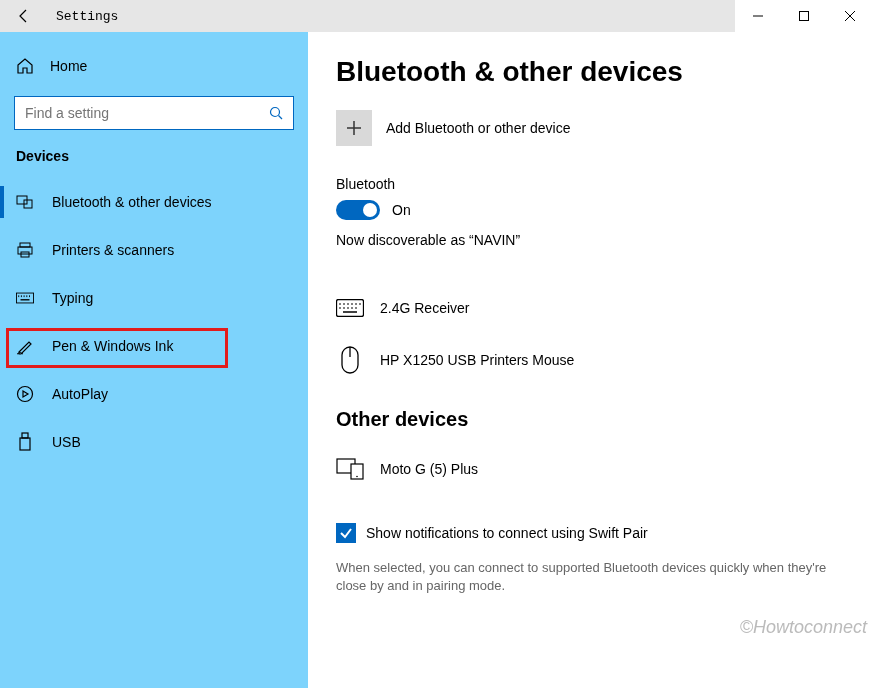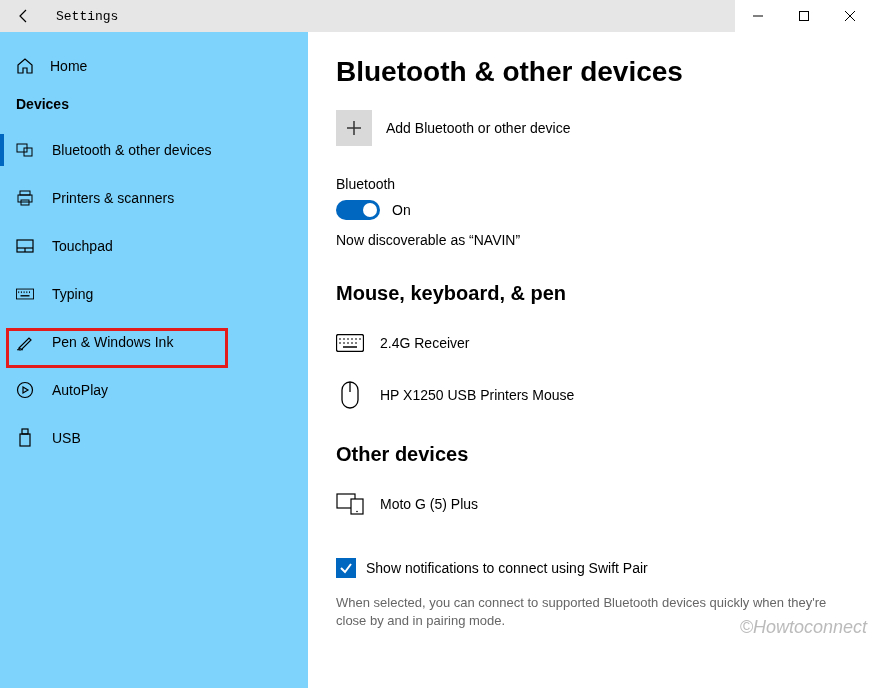--- a/index.html
+++ b/index.html
@@ -261,20 +261,31 @@
     <div class="sidebar" style="position:relative;">
       <div class="home-row">
         <span class="icon">
           <svg width="18" height="18" viewBox="0 0 18 18">
               <path d="M2 8 L9 2 L16 8 V16 H11 V11 H7 V16 H2 Z" fill="none" stroke="#000" stroke-width="1.2"></path>
             </svg>
         </span>
         <span>Home</span>
       </div>
 
+      <div class="search-wrap">
+        <div class="search">
+          <input type="text" placeholder="Find a setting" style="">
+          <span class="sicon">
+            <svg width="14" height="14" viewBox="0 0 14 14">
+                <circle cx="6" cy="6" r="4.5" fill="none" stroke="#0067c0" stroke-width="1.2"></circle>
+                <line x1="9.5" y1="9.5" x2="13" y2="13" stroke="#0067c0" stroke-width="1.2"></line>
+              </svg>
+          </span>
+        </div>
+      </div>
 
       <div class="category-label">Devices</div>
 
       <div class="nav-item active">
         <span class="icon">
           <svg width="18" height="18" viewBox="0 0 18 18">
               <rect x="1" y="3" width="10" height="8" fill="none" stroke="#000" stroke-width="1"></rect>
               <rect x="8" y="7" width="8" height="8" fill="none" stroke="#000" stroke-width="1"></rect>
             </svg>
         </span>
@@ -286,30 +297,20 @@
           <svg width="18" height="18" viewBox="0 0 18 18">
               <rect x="4" y="2" width="10" height="4" fill="none" stroke="#000" stroke-width="1"></rect>
               <rect x="2" y="6" width="14" height="7" fill="none" stroke="#000" stroke-width="1"></rect>
               <rect x="5" y="11" width="8" height="5" fill="none" stroke="#000" stroke-width="1"></rect>
             </svg>
         </span>
         <span>Printers &amp; scanners</span>
       </div>
 
 
-      <div class="nav-item">
-        <span class="icon">
-          <svg width="18" height="14" viewBox="0 0 18 14">
-              <rect x="1" y="1" width="16" height="12" fill="none" stroke="#000" stroke-width="1.2"></rect>
-              <line x1="1" y1="9" x2="17" y2="9" stroke="#000" stroke-width="1.2"></line>
-              <line x1="9" y1="9" x2="9" y2="13" stroke="#000" stroke-width="1.2"></line>
-            </svg>
-        </span>
-        <span>Touchpad</span>
-      </div>
 
       <div class="nav-item">
         <span class="icon">
           <svg width="20" height="12" viewBox="0 0 20 12">
               <rect x="0.5" y="0.5" width="19" height="11" fill="none" stroke="#000" stroke-width="1"></rect>
               <line x1="3" y1="3" x2="3" y2="5" stroke="#000"></line>
               <line x1="6" y1="3" x2="6" y2="5" stroke="#000"></line>
               <line x1="9" y1="3" x2="9" y2="5" stroke="#000"></line>
               <line x1="12" y1="3" x2="12" y2="5" stroke="#000"></line>
               <line x1="15" y1="3" x2="15" y2="5" stroke="#000"></line>
@@ -365,21 +366,20 @@
         <span>Add Bluetooth or other device</span>
       </div>
 
       <div class="section-label">Bluetooth</div>
       <div class="toggle-row">
         <div class="toggle"></div>
         <span>On</span>
       </div>
       <div class="discover">Now discoverable as “NAVIN”</div>
 
-      <div class="subhead">Mouse, keyboard, &amp; pen</div>
       <div class="device-row">
         <span class="dicon">
           <svg width="28" height="18" viewBox="0 0 28 18">
               <rect x="0.5" y="0.5" width="27" height="17" rx="2" fill="none" stroke="#000" stroke-width="1.3"></rect>
               <line x1="4" y1="4" x2="4" y2="6" stroke="#000"></line>
               <line x1="8" y1="4" x2="8" y2="6" stroke="#000"></line>
               <line x1="12" y1="4" x2="12" y2="6" stroke="#000"></line>
               <line x1="16" y1="4" x2="16" y2="6" stroke="#000"></line>
               <line x1="20" y1="4" x2="20" y2="6" stroke="#000"></line>
               <line x1="24" y1="4" x2="24" y2="6" stroke="#000"></line>

